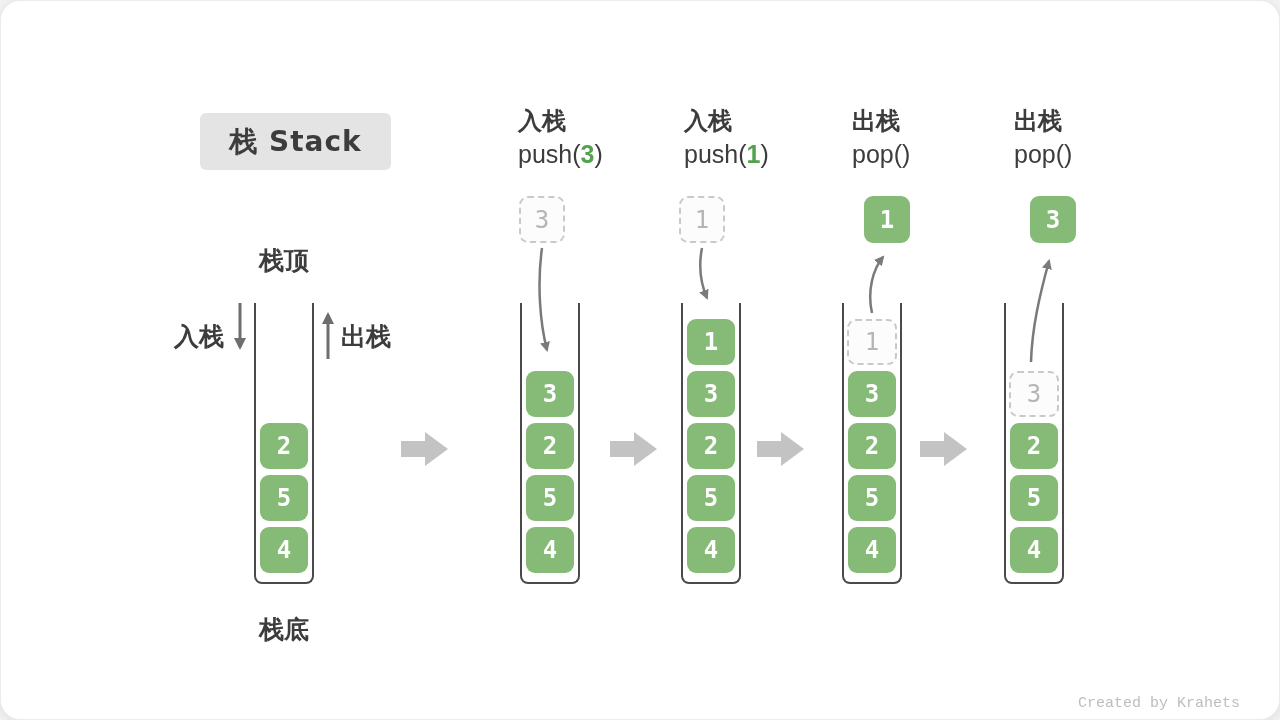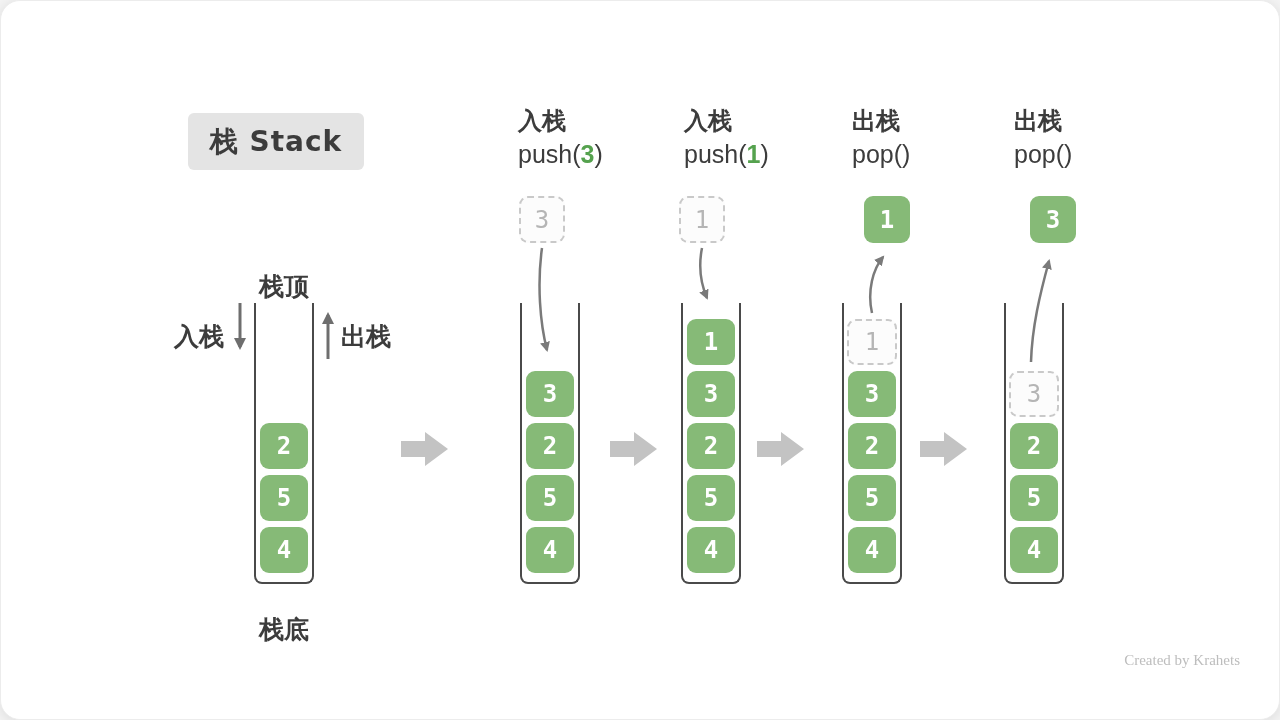--- a/index.html
+++ b/index.html
@@ -26,22 +26,22 @@
     height: 720px;
     background: #ffffff;
     border-radius: 20px;
     border: 1px solid #ececec;
     box-shadow: 0 2px 14px rgba(0,0,0,0.10);
     overflow: hidden;
   }
 
   .title-box {
     position: absolute;
-    left: 187px; top: 112px;
-    width: 176px; height: 57px;
+    left: 199px; top: 112px;
+    width: 191px; height: 57px;
     background: var(--title_bg);
     border-radius: 6px;
     display: flex; align-items: center; justify-content: center;
     font-size: 28px; font-weight: 700; color: var(--text_dark);
     font-family: "DejaVu Sans", "Liberation Sans", sans-serif;
     letter-spacing: 1px;
   }
 
   .cjk-label {
     position: absolute;
@@ -128,35 +128,35 @@
   .float-c4 { left: 863px; }
   .float-c5 { left: 1029px; }
 
   .arrows-overlay {
     position: absolute; left: 0; top: 0;
     width: 1280px; height: 720px;
     pointer-events: none;
   }
 
   .watermark {
-    position: absolute; right: 39px; top: 651px;
+    position: absolute; right: 39px; top: 694px;
     font-size: 15px; color: var(--watermark);
-    font-family: Liberation Serif, serif;
+    font-family: Liberation Mono, monospace;
   }
 </style>
 </head>
 <body>
 
 <div class="canvas">
 
   <div class="title-box">
     <span>栈 Stack</span>
   </div>
 
-  <div class="cjk-label label-center" style="left:253px; top:243px;margin-top:26px;">栈顶</div>
+  <div class="cjk-label label-center" style="left:253px; top:243px;">栈顶</div>
   <div class="cjk-label label-center" style="left:253px; top:612px;">栈底</div>
   <div class="cjk-label" style="left:173px; top:319px;">入栈</div>
   <div class="cjk-label" style="left:340px; top:319px;">出栈</div>
 
   <div class="col-header" style="left:517px;">
     <div class="op-line">入栈</div>
     <div class="code-line"><span>push(</span><span class="arg">3</span><span>)</span></div>
   </div>
   <div class="col-header" style="left:683px;">
     <div class="op-line">入栈</div>

